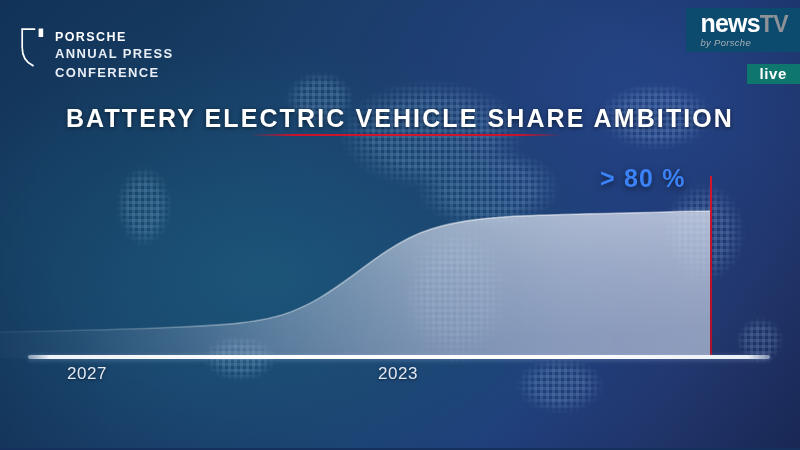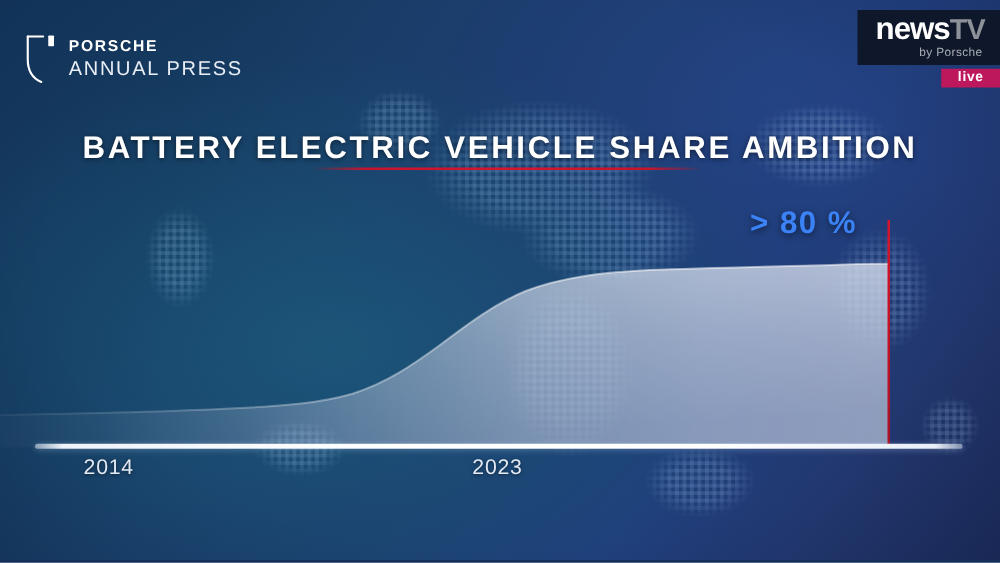--- a/index.html
+++ b/index.html
@@ -71,51 +71,52 @@
   #porsche-logo .shield { width:26px; height:40px; flex:none; }
   #porsche-logo .words {
     display:flex; flex-direction:column; gap:2px;
     padding-top:3px;
   }
   #porsche-logo .w1 {
     font-size:12.5px; font-weight:bold; color:#fff;
     letter-spacing:1.4px; line-height:1.15;
   }
   #porsche-logo .w2, #porsche-logo .w3 {
-    font-size:16px; font-weight:400; color:#e9eef6;
+    font-size:13px; font-weight:700; color:#e9eef6;
     letter-spacing:1.35px; line-height:1.25;
   }
 
   
   #newstv {
     position:absolute; right:0px; top:8px;
     z-index:12; text-align:right;
   }
   #newstv .bar {
-    background:#0f172a;
+    background:#0c4a6e;
     padding:3px 12px 4px 14px;
     display:inline-block;
   }
   #newstv .n1 {
     font-size:25px; font-weight:bold; color:#ffffff;
     letter-spacing:-.8px; line-height:1;
   }
   #newstv .n2 {
     font-size:23px; font-weight:bold; color:#8d9299;
     letter-spacing:-.6px; line-height:1;
   }
   #newstv .by {
     display:block; font-size:9.5px; color:#a9aeb6;
-    letter-spacing:.3px; margin-top:1px; text-align:right;
+    letter-spacing:.3px; margin-top:1px; text-align:left;
     padding-right:2px;
+    font-style:italic;
   }
   #newstv .live {
-    display:inline-block; background:#be185d; color:#fff;
-    font-size:11px; font-weight:bold; letter-spacing:.6px;
-    padding:1px 13px 2px 13px; margin-top:2px;
+    display:inline-block; background:#0f766e; color:#fff;
+    font-size:15px; font-weight:bold; letter-spacing:.6px;
+    padding:1px 13px 2px 13px; margin-top:12px;
   }
 
   
   #chart-title {
     position:absolute; left:0; right:0; top:104px;
     text-align:center; z-index:10;
     font-size:25px; font-weight:bold; color:#ffffff;
     letter-spacing:2.1px;
     text-shadow:0 1px 4px rgba(0,0,0,.55);
   }
@@ -178,20 +179,21 @@
       <svg viewBox="0 0 26 40" width="26" height="40" aria-hidden="true">
         <path d="M24.5 2 L24.5 20 C24.5 30.5 18.8 35.8 13 38.4" fill="none" stroke="#ffffff" stroke-width="1.6" opacity="0"></path>
         <path d="M2.2 2.2 L2.2 20.5 C2.2 30.8 7.6 36.2 13 38.6" fill="none" stroke="#ffffff" stroke-width="1.7" stroke-linecap="round"></path>
         <path d="M2.2 2.2 L14.5 2.2" fill="none" stroke="#ffffff" stroke-width="1.7" stroke-linecap="round"></path>
         <rect x="18.6" y="1.4" width="4.6" height="8.6" rx="0.6" fill="#ffffff"></rect>
       </svg>
     </span>
     <span class="words">
       <span class="w1">PORSCHE</span>
       <span class="w2">ANNUAL PRESS</span>
+      <span class="w3">CONFERENCE</span>
     </span>
   </div>
 
   <div id="newstv">
     <div class="bar">
       <span class="n1">news</span><span class="n2">TV</span>
       <span class="by">by Porsche</span>
     </div>
     <div><span class="live">live</span></div>
   </div>
@@ -247,16 +249,16 @@
                C 448,222 480,218 520,216
                C 570,214 630,213 665,212
                C 686,211 700,211 711,211" fill="none" stroke="url(#edgeGlow)" stroke-width="1.6"></path>
     </svg>
   </div>
 
   <div id="target-line"></div>
   <div id="value-label">&gt; 80 %</div>
 
   <div id="axis-line"></div>
-  <div class="tick-label" style="left:42px;">2014</div>
+  <div class="tick-label" style="left:42px;">2027</div>
   <div class="tick-label" style="left:353px;">2023</div>
 
 </div>
 
 </body></html>

